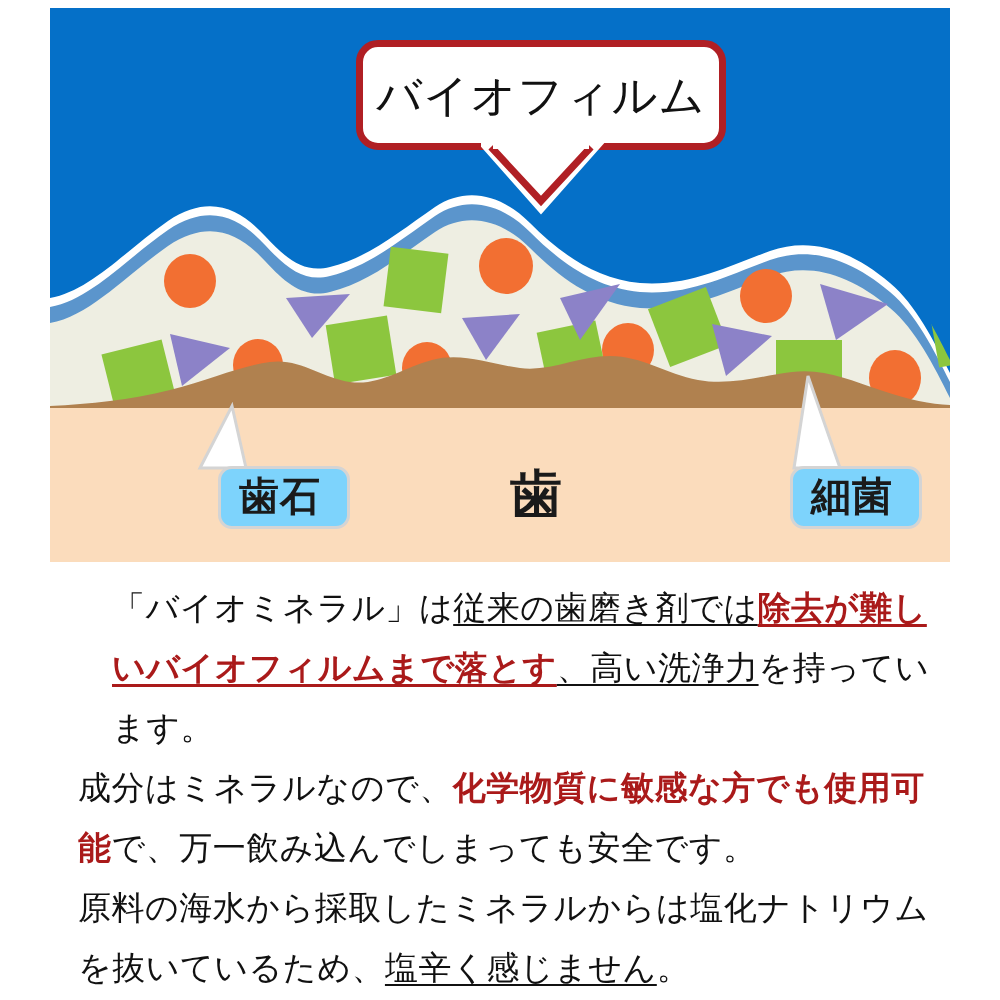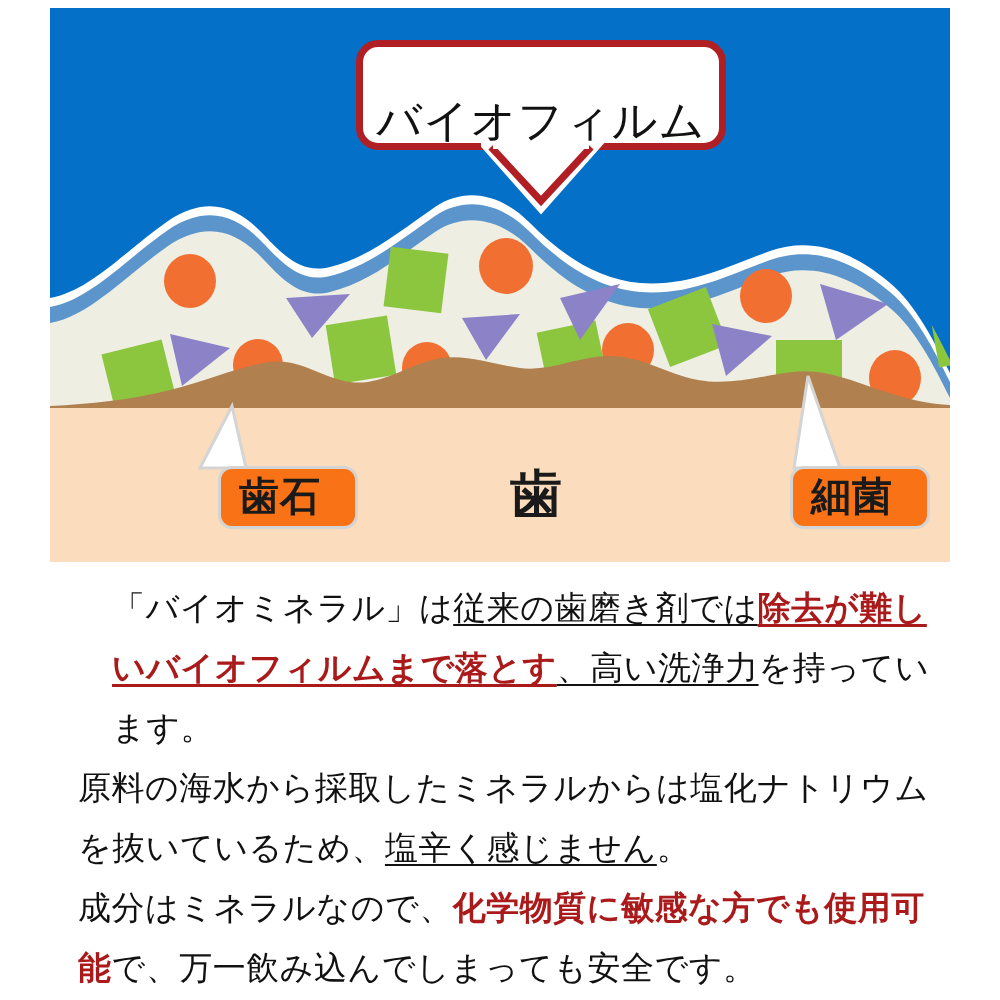--- a/index.html
+++ b/index.html
@@ -20,24 +20,24 @@
 
   .fig-label{
     position:absolute;
     font-family:"DejaVu Sans","Liberation Sans",sans-serif;
     font-weight:600;
     color:#1a1a1a;
     white-space:nowrap;
   }
   
   .lbl-box{
-    background:#f97316;
+    background:#7dd3fc;
     border:3px solid #d4d4d4;
     border-radius:14px;
-    padding:6px 34px 9px 18px;
+    padding:6px 26px 9px 18px;
     font-size:40px;
     line-height:1.05;
     letter-spacing:1px;
     box-sizing:border-box;
   }
   #label-tartar{ left:168px; top:458px; }
   #label-bacteria{ left:740px; top:458px;text-align:right; }
   #label-tooth{
     left:460px; top:452px;
     font-size:52px;
@@ -49,21 +49,21 @@
     position:absolute;
     left:306px; top:32px;
     width:370px;height:110px;
   }
   #callout .callout-box{
     position:absolute;inset:0;
     background:#ffffff;
     border:7px solid #b01f24;
     border-radius:22px;
     box-sizing:border-box;
-    display:flex;align-items:flex-end;justify-content:center;
+    display:flex;align-items:center;justify-content:center;
   }
   #callout .callout-text{
     font-family:"DejaVu Sans","Liberation Sans",sans-serif;
     font-size:45px;
     color:#111111;
     letter-spacing:1px;
     line-height:1;
     white-space:nowrap;
   }
 
@@ -210,16 +210,16 @@
   </div>
 
   <div class="fig-label lbl-box" id="label-bacteria">
     <span>細菌</span>
   </div>
 </div>
 
 <div id="bodytext">
   <p class="indent"><span>「バイオミネラル」は</span><span class="u">従来の歯磨き剤では</span><span class="red u">除去が難しいバイオフィルムまで落とす</span><span class="u">、高い洗浄力</span><span>を持っています。</span></p>
 
+  <p><span>成分はミネラルなので、</span><span class="red">化学物質に敏感な方でも使用可能</span><span>で、万一飲み込んでしまっても安全です。</span></p>
+
   <p><span>原料の海水から採取したミネラルからは塩化ナトリウムを抜いているため、</span><span class="u">塩辛く感じません</span><span>。</span></p>
-
-  <p><span>成分はミネラルなので、</span><span class="red">化学物質に敏感な方でも使用可能</span><span>で、万一飲み込んでしまっても安全です。</span></p>
 </div>
 
 </body></html>

